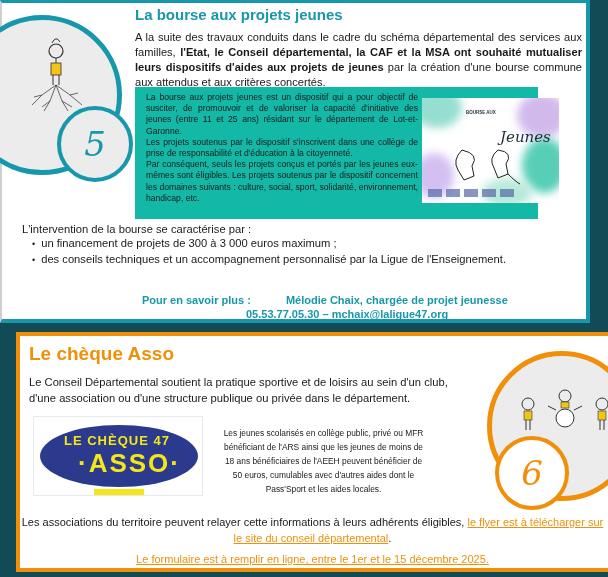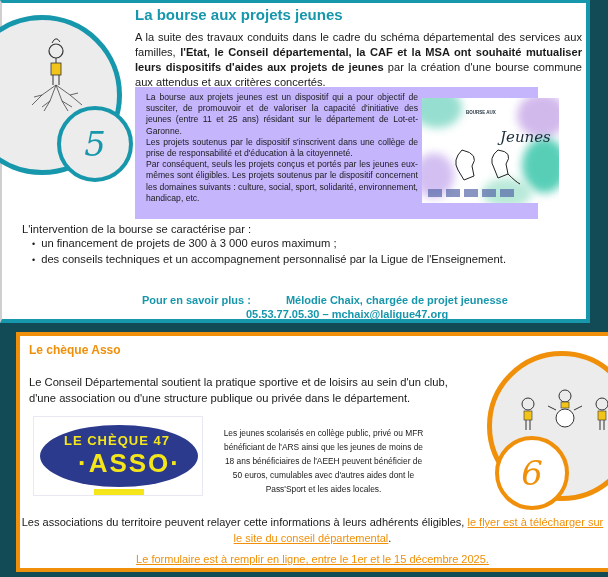--- a/index.html
+++ b/index.html
@@ -34,21 +34,21 @@
       position: absolute; left: 133px; top: 3px;
       font-size: 15px; font-weight: bold; color: #1797ac;
     }
     .intro1 {
       position: absolute; left: 133px; top: 27px; width: 447px;
       font-size: 11.1px; line-height: 15px; text-align: justify;
     }
     .intro1 b { font-weight: bold; }
     .graybox {
       position: absolute; left: 133px; top: 84px; width: 403px; height: 132px;
-      background: #c4b5fd;
+      background: #14b8a6;
     }
     .graytext {
       position: absolute; left: 11px; top: 5px; width: 272px;
       font-size: 8.6px; line-height: 11.2px; text-align: justify;
     }
     .poster {
       position: absolute; left: 287px; top: 11px; width: 137px; height: 105px;
       background: #ffffff; overflow: hidden;
     }
     .poster .blob { position: absolute; border-radius: 50%; filter: blur(4px); opacity: .8; }
@@ -72,21 +72,21 @@
 
     
     .card2 {
       position: absolute; left: 16px; top: 332px; width: 600px; height: 240px;
       background: #ffffff;
       border-top: 4px solid #f0900a;
       border-left: 4px solid #f0900a;
       border-bottom: 4px solid #f0900a;
     }
     .title2 {
-      position: absolute; left: 9px; top: 7px; font-size: 12px; font-weight: bold; color: #f0900a;
+      position: absolute; left: 9px; top: 7px; font-size: 19px; font-weight: bold; color: #f0900a;
     }
     .intro2 {
       position: absolute; left: 9px; top: 38px; width: 430px;
       font-size: 11.2px; line-height: 16px;
     }
     .cheque {
       position: absolute; left: 13px; top: 80px; width: 170px; height: 80px;
       background: #ffffff; overflow: hidden; border: 1px solid #e8e8f2;
     }
     .cheque .oval {

